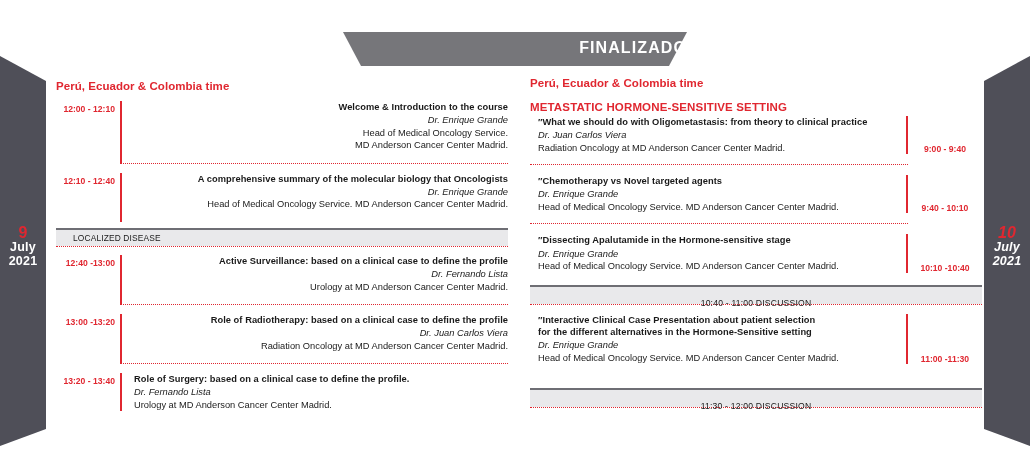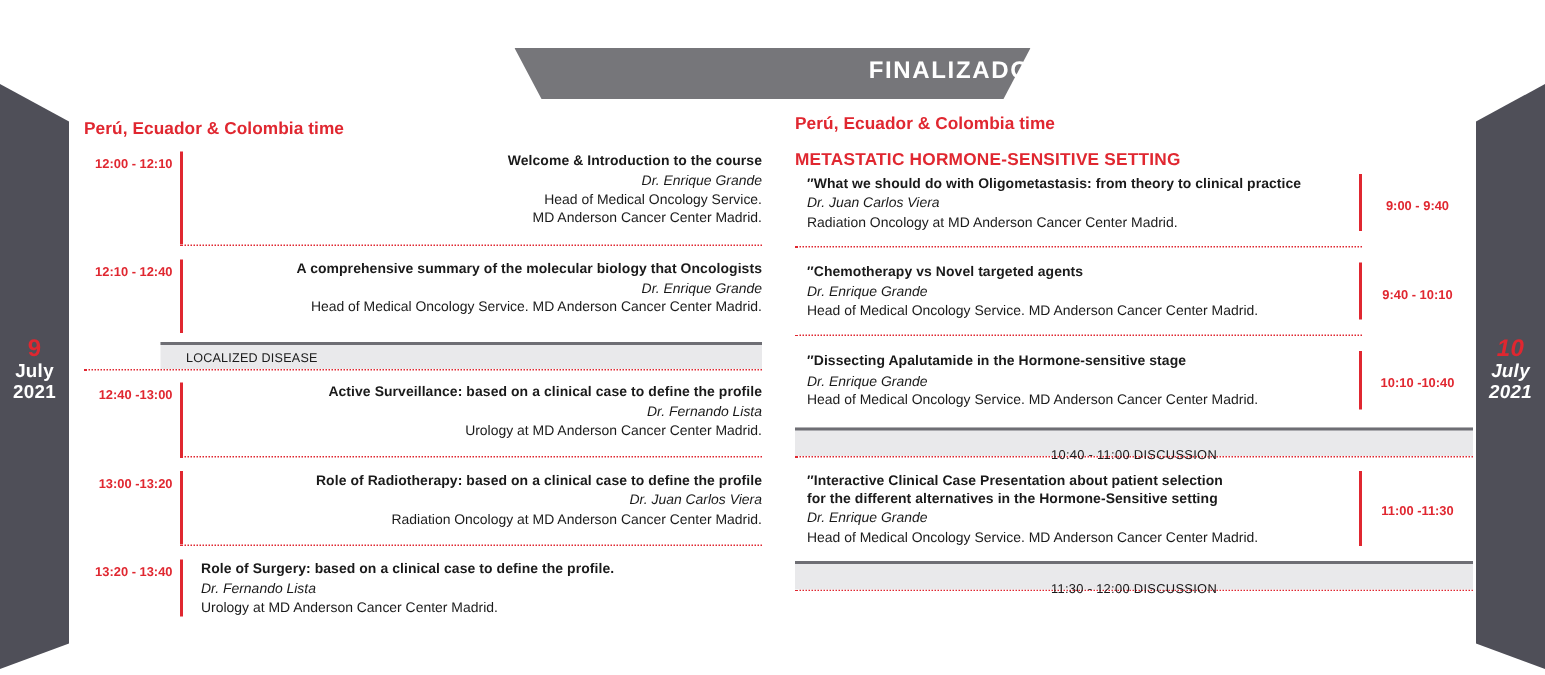--- a/index.html
+++ b/index.html
@@ -166,21 +166,20 @@
     margin: 0 0 0 64px;
   }
   .dots.full { margin-left: 0; }
 
   
   .band {
     position: relative;
     background: #e9e9eb;
     border-top: 2px solid #6e6e74;
     height: 16px;
-    margin-left: 51px;
     display: flex;
     align-items: center;
   }
   .band .band-label {
     font-size: 8.4px;
     color: #1a1a1a;
     letter-spacing: .15px;
     padding-left: 17px;
   }
   .band-wrap { position: relative; }
@@ -188,21 +187,21 @@
   
   .rows-right {
     position: absolute;
     left: 0;
     top: 116px;
     width: 452px;
   }
   .rrow {
     position: relative;
     display: flex;
-    align-items: center;
+    align-items: flex-end;
   }
   .rrow .body {
     flex: 1 1 auto;
     padding: 0 10px 0 8px;
   }
   .rrow .redbar {
     flex: 0 0 2px;
     width: 2px;
     background: #e02730;
     align-self: stretch;
@@ -376,21 +375,21 @@
       </div>
       <div class="redbar"></div>
       <div class="time">10:10 -10:40</div>
     </div>
 
     <div class="disc">
       <div class="disc-label">10:40  - 11:00  DISCUSSION</div>
     </div>
     <div class="rdots full"></div>
 
-    <div class="rrow" style="padding-top:9px;padding-bottom:10px;">
+    <div class="rrow" style="padding-top:9px;padding-bottom:24px;">
       <div class="body">
         <div class="title">″Interactive Clinical Case Presentation about patient selection</div>
         <div class="title">for the different alternatives in the Hormone-Sensitive setting</div>
         <div class="speaker">Dr. Enrique Grande</div>
         <div class="affil">Head of Medical Oncology Service. MD Anderson Cancer Center Madrid.</div>
       </div>
       <div class="redbar"></div>
       <div class="time">11:00 -11:30</div>
     </div>
 

